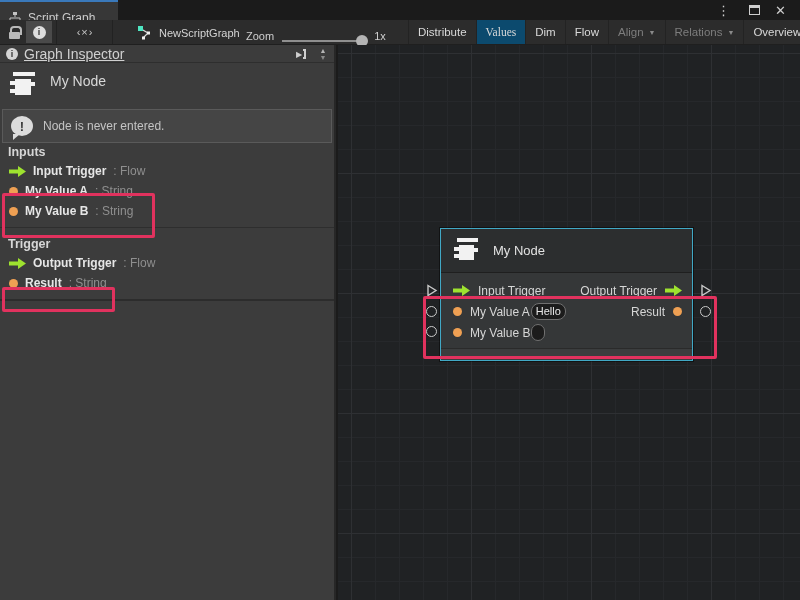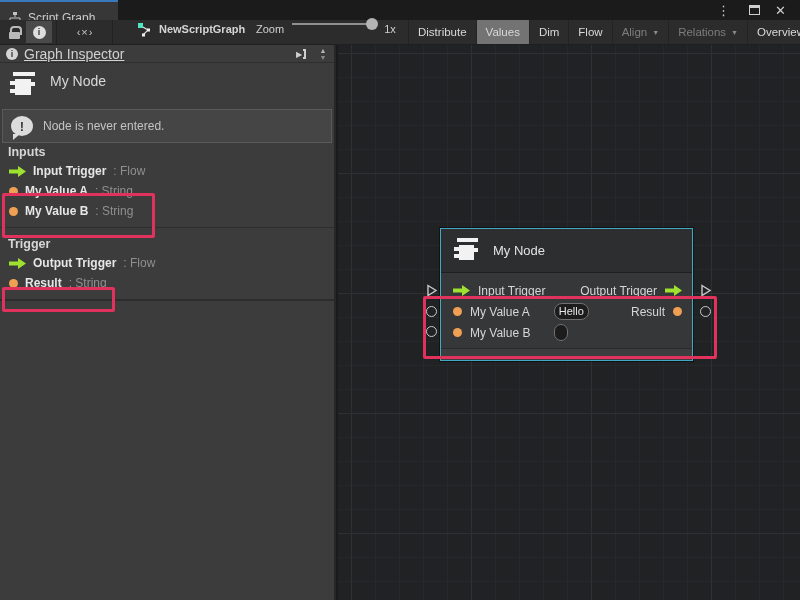--- a/index.html
+++ b/index.html
@@ -24,31 +24,31 @@
   #lock-btn { position:absolute; left:4px; top:3px; width:20px; height:19px; display:flex; align-items:center; justify-content:center; }
   .lock-body { width:11px; height:7px; background:#b9b9b9; border-radius:1px; position:relative; margin-top:6px; }
   .lock-body::before { content:""; position:absolute; left:1.5px; top:-6px; width:8px; height:7px;
                        border:2px solid #b9b9b9; border-bottom:none; border-radius:4px 4px 0 0; }
   #info-btn { position:absolute; left:26px; top:1px; width:26px; height:22px; background:#4a4a4a;
               display:flex; align-items:center; justify-content:center; }
   .info-circle { width:13px; height:13px; border-radius:50%; background:#dedede; color:#333;
                  font-size:9px; font-weight:bold; display:flex; align-items:center; justify-content:center; }
   #code-btn { position:absolute; left:64px; top:1px; width:42px; height:22px; color:#c8c8c8;
               font-size:11px; display:flex; align-items:center; justify-content:center; letter-spacing:1px; }
-  #graph-asset { position:absolute; left:138px; top:3px; height:19px; display:flex; align-items:flex-start; gap:6px;font-weight:bold; }
+  #graph-asset { position:absolute; left:138px; top:3px; height:19px; display:flex; align-items:center; gap:6px; }
   #graph-asset .name { color:#d4d4d4; font-size:11px; }
-  #zoom-group { position:absolute; left:256px; top:3px; height:19px; display:flex; align-items:flex-start; gap:8px; }
+  #zoom-group { position:absolute; left:246px; top:3px; height:19px; display:flex; align-items:flex-end; gap:8px; }
   #zoom-group .zlabel { color:#cfcfcf; font-size:11px; }
   #zoom-track { position:relative; width:84px; height:2px; background:#8f8f8f; }
   #zoom-handle { position:absolute; right:-2px; top:-5px; width:12px; height:12px; border-radius:50%; background:#b4b4b4; }
   #zoom-group .zvalue { color:#cfcfcf; font-size:11px; }
   #view-buttons { position:absolute; left:408px; top:0; right:0; height:24px; display:flex; overflow:hidden; }
   .vbtn { height:24px; display:flex; align-items:center; padding:0 9px; color:#d9d9d9; font-size:11.5px;
           border-left:1px solid #232323; white-space:nowrap; }
-  .vbtn.active { background:#737373; }
+  .vbtn.active { background:#0c4a6e;font-family:Liberation Serif, serif; }
   .vbtn.disabled { color:#7d7d7d;align-items:center; }
   .vbtn .caret { font-size:7px; margin-left:5px; color:#8a8a8a; }
 
   
   #inspector { position:absolute; left:0; top:45px; width:336px; height:555px; background:#3c3c3c;
                border-right:2px solid #272727; }
   #insp-header { height:18px; border-bottom:1px solid #2e2e2e; display:flex; align-items:center; gap:6px; padding:0 6px; position:relative; }
   #insp-header .title { color:#d0d0d0; font-size:14px;text-decoration:underline; }
   .insp-info-circle { width:12px; height:12px; border-radius:50%; background:#d5d5d5; color:#333;
                       font-size:9px; font-weight:bold; display:flex; align-items:center; justify-content:center; }
@@ -104,21 +104,21 @@
                 border:1.5px solid #41a8c5; background:#353738; box-shadow:0 0 0 1px rgba(0,0,0,.45); }
   #node-header { height:44px; background:#2c2e2f; border-bottom:1px solid #1f1f1f;
                  display:flex; align-items:center; gap:12px; padding:0 0 0 10px; }
   #node-header .nh-title { color:#e2e2e2; font-size:13px; }
   #node-body { padding-top:7px; }
   .n-row { height:21px; display:flex; align-items:center; padding:0 10px 0 12px; }
   .n-row .lbl { color:#d6d6d6; font-size:12px; margin-left:8px; }
   .n-row .spacer { flex:1; }
   .n-row .rlbl { color:#d6d6d6; font-size:12px; margin-right:8px; }
   .n-field { height:17px; background:#1c1c1c; border:1px solid #707070; border-radius:8px;
-             color:#e8e8e8; font-size:11px; line-height:15px; padding:0 4px; margin-left:24px; }
+             color:#e8e8e8; font-size:11px; line-height:15px; padding:0 4px; margin-left:1px; }
   #field-a { min-width:34px; }
   #field-b { width:14px; }
   #node-footer { position:absolute; left:0; right:0; bottom:0; height:12px; background:#3b3d3e; border-top:1px solid #2a2a2a; }
 
   .ext-port { position:absolute; }
   .port-circle { width:11px; height:11px; border:1.5px solid #c9c9c9; border-radius:50%; }
 
   #red-canvas { left:85px; top:251px; width:294px; height:63px; }
 </style>
 </head>

